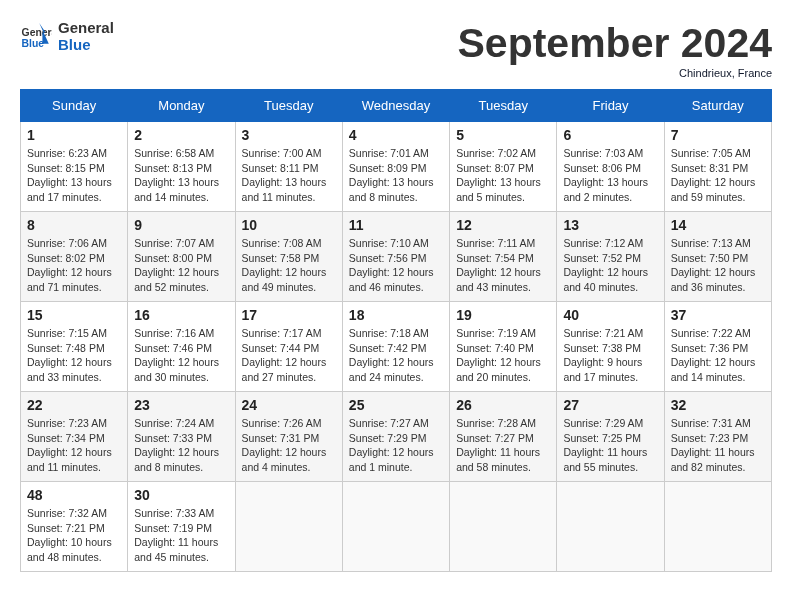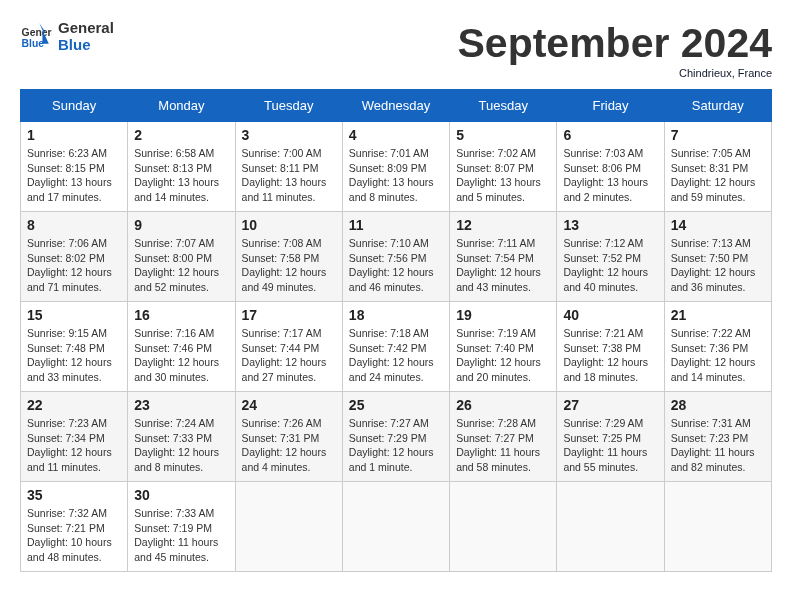--- a/index.html
+++ b/index.html
@@ -170,21 +170,21 @@
 <span class="day-detail">Sunrise: 7:12 AM</span><br>
 <span class="day-detail">Sunset: 7:52 PM</span><br>
 <span class="day-detail">Daylight: 12 hours and 40 minutes.</span></td>
         <td><span class="day-number">14</span>
 <span class="day-detail">Sunrise: 7:13 AM</span><br>
 <span class="day-detail">Sunset: 7:50 PM</span><br>
 <span class="day-detail">Daylight: 12 hours and 36 minutes.</span></td>
       </tr>
       <tr>
         <td><span class="day-number">15</span>
-<span class="day-detail">Sunrise: 9:15 AM</span><br>
+<span class="day-detail">Sunrise: 7:15 AM</span><br>
 <span class="day-detail">Sunset: 7:48 PM</span><br>
 <span class="day-detail">Daylight: 12 hours and 33 minutes.</span></td>
         <td><span class="day-number">16</span>
 <span class="day-detail">Sunrise: 7:16 AM</span><br>
 <span class="day-detail">Sunset: 7:46 PM</span><br>
 <span class="day-detail">Daylight: 12 hours and 30 minutes.</span></td>
         <td><span class="day-number">17</span>
 <span class="day-detail">Sunrise: 7:17 AM</span><br>
 <span class="day-detail">Sunset: 7:44 PM</span><br>
 <span class="day-detail">Daylight: 12 hours and 27 minutes.</span></td>
@@ -192,22 +192,22 @@
 <span class="day-detail">Sunrise: 7:18 AM</span><br>
 <span class="day-detail">Sunset: 7:42 PM</span><br>
 <span class="day-detail">Daylight: 12 hours and 24 minutes.</span></td>
         <td><span class="day-number">19</span>
 <span class="day-detail">Sunrise: 7:19 AM</span><br>
 <span class="day-detail">Sunset: 7:40 PM</span><br>
 <span class="day-detail">Daylight: 12 hours and 20 minutes.</span></td>
         <td><span class="day-number">40</span>
 <span class="day-detail">Sunrise: 7:21 AM</span><br>
 <span class="day-detail">Sunset: 7:38 PM</span><br>
-<span class="day-detail">Daylight: 12 hours and 18 minutes.</span></td>
-        <td><span class="day-number">21</span>
+<span class="day-detail">Daylight: 9 hours and 17 minutes.</span></td>
+        <td><span class="day-number">37</span>
 <span class="day-detail">Sunrise: 7:22 AM</span><br>
 <span class="day-detail">Sunset: 7:36 PM</span><br>
 <span class="day-detail">Daylight: 12 hours and 14 minutes.</span></td>
       </tr>
       <tr>
         <td><span class="day-number">22</span>
 <span class="day-detail">Sunrise: 7:23 AM</span><br>
 <span class="day-detail">Sunset: 7:34 PM</span><br>
 <span class="day-detail">Daylight: 12 hours and 11 minutes.</span></td>
         <td><span class="day-number">23</span>
@@ -223,27 +223,27 @@
 <span class="day-detail">Sunset: 7:29 PM</span><br>
 <span class="day-detail">Daylight: 12 hours and 1 minute.</span></td>
         <td><span class="day-number">26</span>
 <span class="day-detail">Sunrise: 7:28 AM</span><br>
 <span class="day-detail">Sunset: 7:27 PM</span><br>
 <span class="day-detail">Daylight: 11 hours and 58 minutes.</span></td>
         <td><span class="day-number">27</span>
 <span class="day-detail">Sunrise: 7:29 AM</span><br>
 <span class="day-detail">Sunset: 7:25 PM</span><br>
 <span class="day-detail">Daylight: 11 hours and 55 minutes.</span></td>
-        <td><span class="day-number">28</span>
+        <td><span class="day-number">32</span>
 <span class="day-detail">Sunrise: 7:31 AM</span><br>
 <span class="day-detail">Sunset: 7:23 PM</span><br>
 <span class="day-detail">Daylight: 11 hours and 82 minutes.</span></td>
       </tr>
       <tr>
-        <td><span class="day-number">35</span>
+        <td><span class="day-number">48</span>
 <span class="day-detail">Sunrise: 7:32 AM</span><br>
 <span class="day-detail">Sunset: 7:21 PM</span><br>
 <span class="day-detail">Daylight: 10 hours and 48 minutes.</span></td>
         <td><span class="day-number">30</span>
 <span class="day-detail">Sunrise: 7:33 AM</span><br>
 <span class="day-detail">Sunset: 7:19 PM</span><br>
 <span class="day-detail">Daylight: 11 hours and 45 minutes.</span></td>
         <td class="empty-cell"></td>
         <td class="empty-cell"></td>
         <td class="empty-cell"></td>

